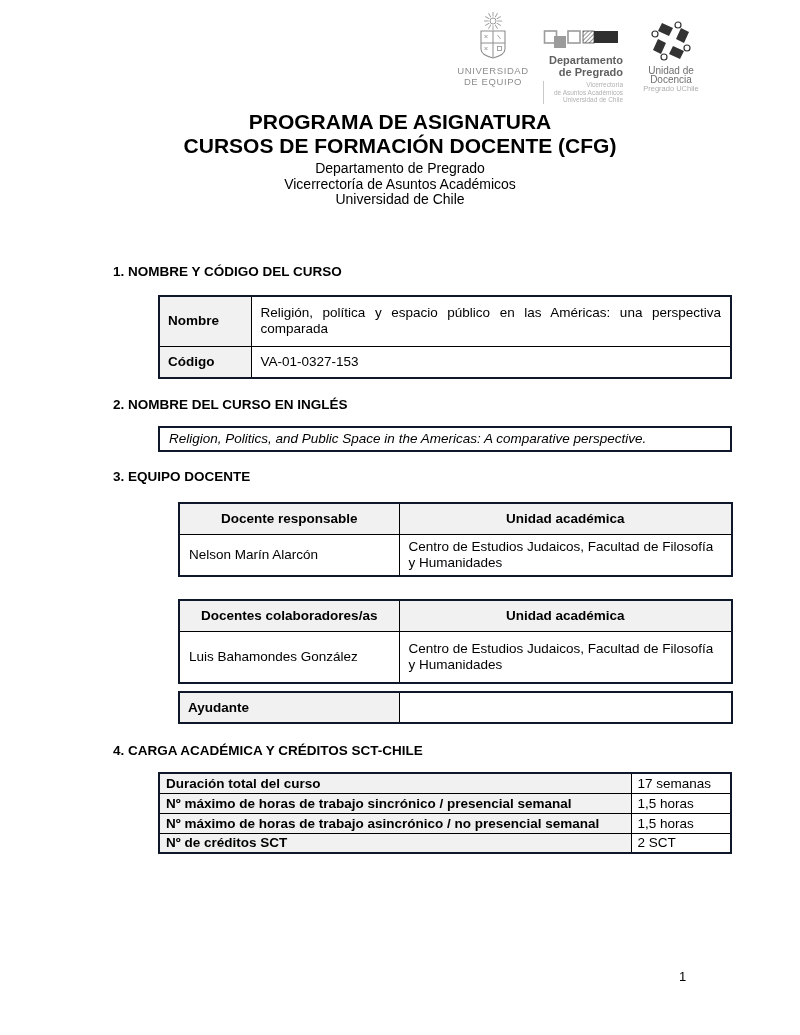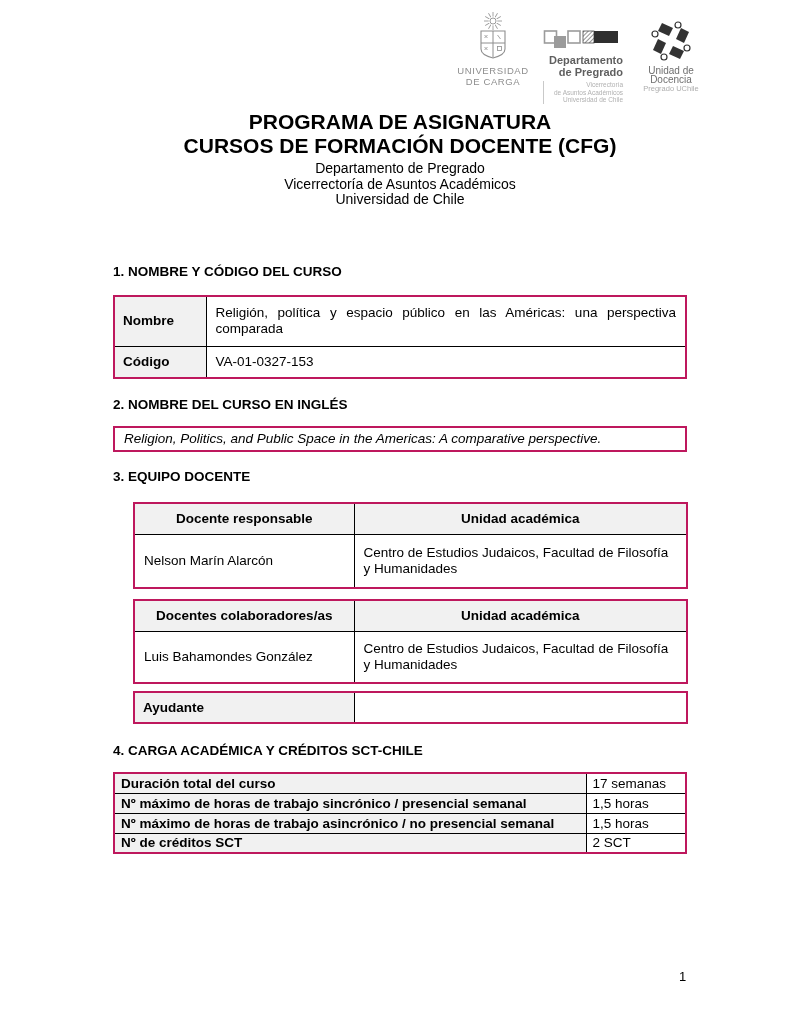--- a/index.html
+++ b/index.html
@@ -22,21 +22,21 @@
   .title-block{position:absolute;top:110px;left:0;width:800px;text-align:center;}
   .title-main{font-size:21px;line-height:24px;font-weight:bold;}
   .title-sem{font-size:18px;line-height:22px;font-weight:bold;color:#b0453d;margin-top:2px;}
   .title-sub{font-size:14px;line-height:15.5px;}
   .title-sub-block{margin-top:3px;}
   
   .sec-heading{position:absolute;left:113px;font-size:13.5px;font-weight:bold;}
   
   table{border-collapse:collapse;position:absolute;table-layout:fixed;}
   td{border:1px solid #000;font-size:13.5px;line-height:16px;vertical-align:middle;overflow:hidden;}
-  .tbl{border:2px solid #be185d;}
+  .tbl{border:2px solid #0f172a;margin-left:45px;}
   .cell-gray{background:#f1f1f1;}
   .lbl{font-weight:bold;padding:2px 6px 2px 8px;}
   .val{padding:3px 9px;}
   .justify{text-align:justify;}
   .italic{font-style:italic;}
   .hdr{font-weight:bold;text-align:center;padding:2px 4px;}
   .t4 td{line-height:15px;}
   .t4 .lbl{padding:1px 4px 1px 6px;white-space:nowrap;}
   .t4 .val{padding:1px 4px 1px 6px;font-weight:normal;}
   
@@ -66,21 +66,21 @@
         <line x1="10" y1="31" x2="34" y2="31" stroke="#8e8e8e" stroke-width="1"></line>
         <g stroke="#8e8e8e" stroke-width="0.8" fill="none">
           <path d="M13.5,23 l3,3 m0,-3 l-3,3"></path>
           <path d="M26.5,23 l3,4"></path>
           <path d="M13.5,35 l3,3 m-3,0 l3,-3"></path>
           <rect x="26.5" y="34.5" width="4" height="4"></rect>
         </g>
       </svg>
       <div class="logo-uchile-text">
         <div>UNIVERSIDAD</div>
-        <div>DE CARGA</div>
+        <div>DE EQUIPO</div>
       </div>
     </div>
 
     <div class="logo logo-pregrado">
       <svg width="76" height="22" viewBox="0 0 76 22">
         <defs>
           <pattern id="hatch" width="3" height="3" patternUnits="userSpaceOnUse" patternTransform="rotate(45)">
             <line x1="0" y1="0" x2="0" y2="3" stroke="#4a4a4a" stroke-width="1.2"></line>
           </pattern>
         </defs>
@@ -163,21 +163,21 @@
   <table class="tbl" style="top:502px;left:133px;width:555px;">
     <colgroup>
         <col style="width:220px;">
         <col>
       </colgroup>
     <tbody>
         <tr style="height:31px;">
       <td class="hdr cell-gray">Docente responsable</td>
       <td class="hdr cell-gray">Unidad académica</td>
     </tr>
-    <tr style="height:54px;border-radius:10px;">
+    <tr style="height:42px;border-radius:10px;">
       <td class="val">Nelson Marín Alarcón</td>
       <td class="val">Centro de Estudios Judaicos, Facultad de Filosofía y Humanidades</td>
     </tr>
   </tbody>
     </table>
 
   <table class="tbl" style="top:599px;left:133px;width:555px;">
     <colgroup>
         <col style="width:220px;">
         <col>

